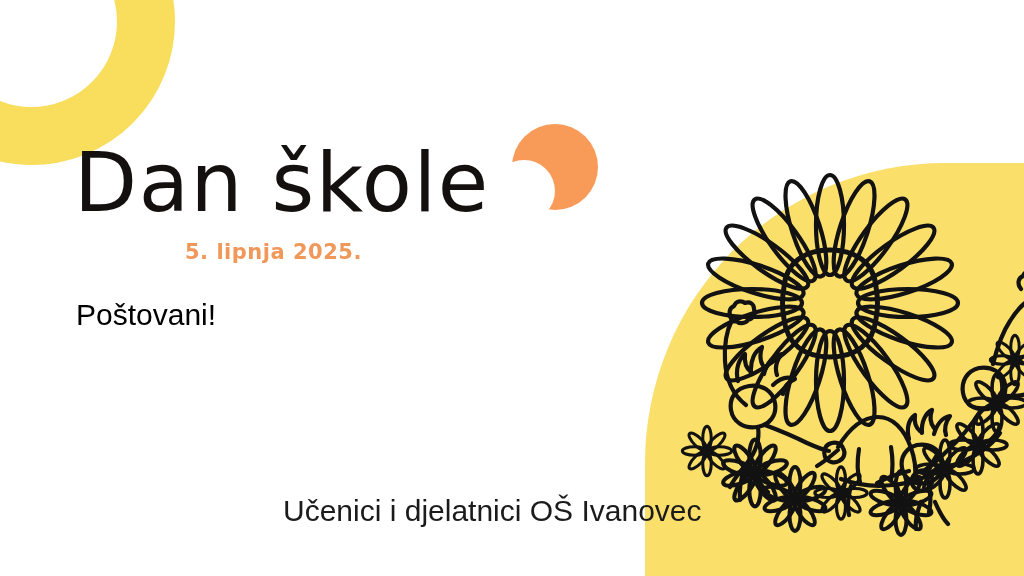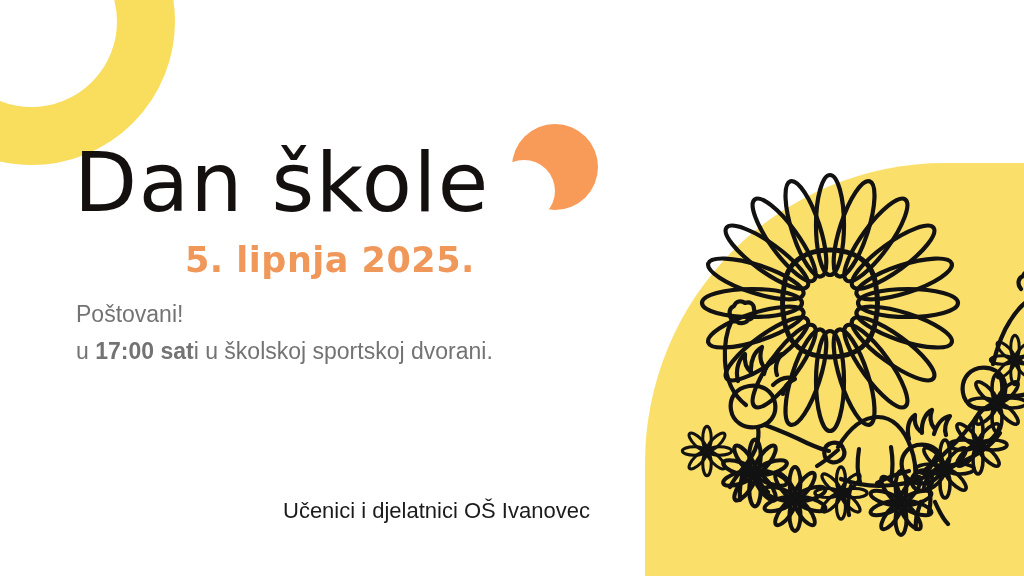--- a/index.html
+++ b/index.html
@@ -84,45 +84,45 @@
     font-weight: 400;
     letter-spacing: 1.5px;
     color: #14100f;
     white-space: nowrap;
   }
   .subtitle {
     position: absolute;
     left: 185px;
     top: 240px;
     font-family: "DejaVu Sans", sans-serif;
-    font-size: 35px;
+    font-size: 21px;
     font-weight: 700;
     letter-spacing: 0.5px;
     color: #f0975a;
     white-space: nowrap;
   }
 
   
   .body-copy {
     position: absolute;
     left: 76px;
     top: 296px;
     width: 560px;
-    font-size: 23px;
+    font-size: 30px;
     line-height: 37px;
-    color: #737373;
+    color: #000000;
   }
   .body-copy .line { white-space: nowrap; }
   .body-copy b { font-weight: 700; }
 
   .signature {
     position: absolute;
     left: 283px;
     top: 496px;
-    font-size: 22px;
+    font-size: 30px;
     line-height: 30px;
     color: #1b1b1b;
     white-space: nowrap;
   }
 </style>
 </head>
 <body>
 
 <div id="poster">
 
@@ -347,18 +347,17 @@
   </div>
 
   <div class="orange-dot"></div>
   <div class="orange-notch"></div>
 
   <div class="headline">Dan škole</div>
   <div class="subtitle">5. lipnja 2025.</div>
 
   <div class="body-copy">
     <div class="line">Poštovani!</div>
-    <div class="line"><span>u </span><b>17:00 sat</b><span>i u školskoj sportskoj dvorani.</span></div>
   </div>
 
   <div class="signature">Učenici i djelatnici OŠ Ivanovec</div>
 
 </div>
 
 </body></html>

